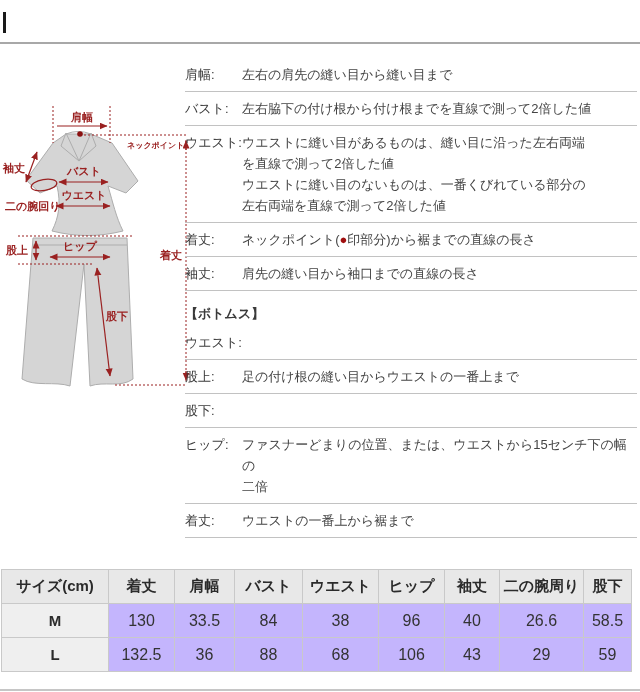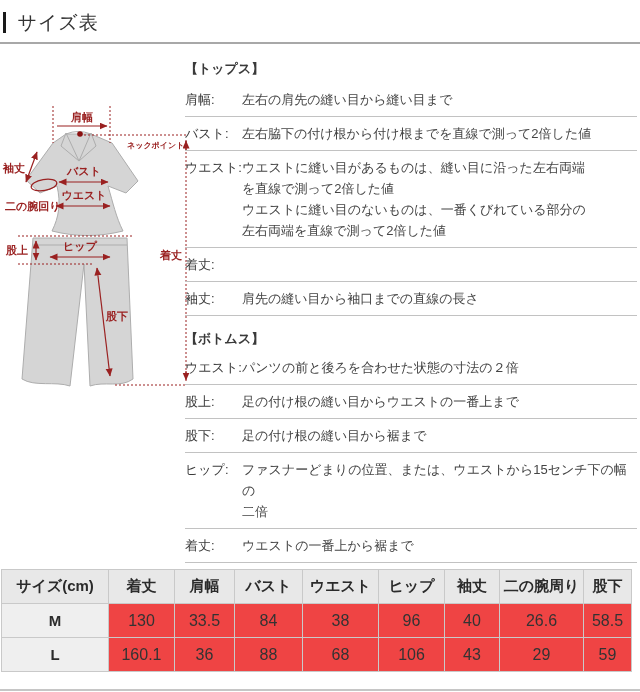--- a/index.html
+++ b/index.html
@@ -41,30 +41,29 @@
   .size-table{
     position:absolute;left:1px;top:569px;width:630px;
     border-collapse:collapse;table-layout:fixed;
   }
   .size-table th,.size-table td{
     border:1px solid #c9c9c9;text-align:center;vertical-align:middle;
     height:33px;padding:0;overflow:hidden;
   }
   .size-table thead th{background:#e8e8e8;font-size:15px;font-weight:bold;color:#2b2b2b;}
   .size-table tbody th{background:#efefef;font-size:15px;font-weight:bold;color:#2b2b2b;}
-  .size-table tbody td{background:#ef4444;font-size:16px;font-weight:normal;color:#333;}
+  .size-table tbody td{background:#c4b5fd;font-size:16px;font-weight:normal;color:#333;}
   
   .bottom-edge{position:absolute;left:0;top:689px;width:640px;height:2px;background:#c6c6c6;}
 </style>
 </head>
 <body>
 
 <div class="titlebar">
   <span class="title-tick"></span>
-  <h1 class="page-title">サイズ表</h1>
 </div>
 
 <svg class="diagram" viewBox="0 90 190 372">
   <defs>
     <marker id="ae" markerWidth="9" markerHeight="8" refX="7.5" refY="3.5" orient="auto" markerUnits="userSpaceOnUse">
       <path d="M0,0 L8,3.5 L0,7 Z" fill="#9a2121"></path>
     </marker>
     <marker id="as" markerWidth="9" markerHeight="8" refX="7.5" refY="3.5" orient="auto-start-reverse" markerUnits="userSpaceOnUse">
       <path d="M0,0 L8,3.5 L0,7 Z" fill="#9a2121"></path>
     </marker>
@@ -118,58 +117,56 @@
   <text x="84" y="175" font-size="11" text-anchor="middle">バスト</text>
   <text x="84" y="199" font-size="11" text-anchor="middle">ウエスト</text>
   <text x="5" y="210" font-size="11">二の腕回り</text>
   <text x="6" y="254" font-size="11">股上</text>
   <text x="80" y="250" font-size="11" text-anchor="middle">ヒップ</text>
   <text x="106" y="320" font-size="11">股下</text>
   <text x="160" y="259" font-size="11">着丈</text>
 </svg>
 
 <div class="defs">
-  <div class="sec-heading">【トップス】</div>
 
   <div class="def-row">
     <div class="def-label">肩幅:</div>
     <div class="def-text">左右の肩先の縫い目から縫い目まで</div>
   </div>
   <div class="def-row">
     <div class="def-label">バスト:</div>
     <div class="def-text">左右脇下の付け根から付け根までを直線で測って2倍した値</div>
   </div>
   <div class="def-row">
     <div class="def-label">ウエスト:</div>
     <div class="def-text">ウエストに縫い目があるものは、縫い目に沿った左右両端
 を直線で測って2倍した値
 ウエストに縫い目のないものは、一番くびれている部分の
 左右両端を直線で測って2倍した値</div>
   </div>
   <div class="def-row">
     <div class="def-label">着丈:</div>
+    <div class="def-text"><span>ネックポイント(</span><span class="neck-dot">●</span><span>印部分)から裾までの直線の長さ</span></div>
   </div>
   <div class="def-row">
     <div class="def-label">袖丈:</div>
     <div class="def-text">肩先の縫い目から袖口までの直線の長さ</div>
   </div>
 
   <div class="sec-heading second">【ボトムス】</div>
 
   <div class="def-row">
     <div class="def-label">ウエスト:</div>
-    <div class="def-text">パンツの前と後ろを合わせた状態の寸法の２倍</div>
   </div>
   <div class="def-row">
     <div class="def-label">股上:</div>
     <div class="def-text">足の付け根の縫い目からウエストの一番上まで</div>
   </div>
   <div class="def-row">
     <div class="def-label">股下:</div>
-    <div class="def-text">足の付け根の縫い目から裾まで</div>
   </div>
   <div class="def-row">
     <div class="def-label">ヒップ:</div>
     <div class="def-text">ファスナーどまりの位置、または、ウエストから15センチ下の幅の
 二倍</div>
   </div>
   <div class="def-row">
     <div class="def-label">着丈:</div>
     <div class="def-text">ウエストの一番上から裾まで</div>
   </div>
@@ -207,21 +204,21 @@
       <td>33.5</td>
       <td>84</td>
       <td>38</td>
       <td>96</td>
       <td>40</td>
       <td>26.6</td>
       <td>58.5</td>
     </tr>
     <tr>
       <th>L</th>
-      <td>160.1</td>
+      <td>132.5</td>
       <td>36</td>
       <td>88</td>
       <td>68</td>
       <td>106</td>
       <td>43</td>
       <td>29</td>
       <td>59</td>
     </tr>
   </tbody>
 </table>

